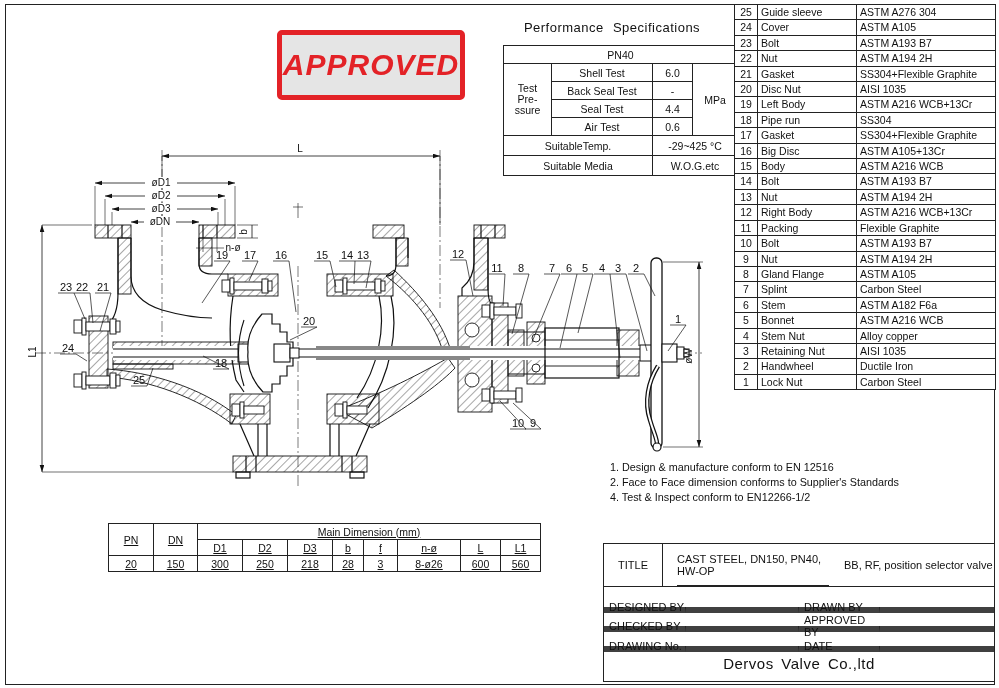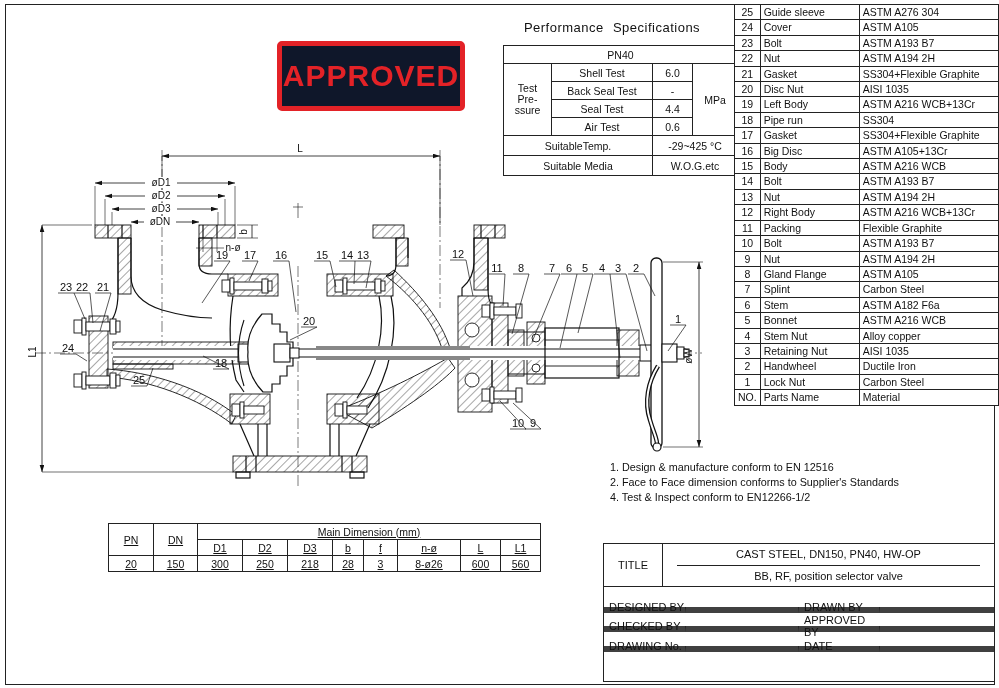--- a/index.html
+++ b/index.html
@@ -2,22 +2,22 @@
 <html><head>
 <meta charset="utf-8">
 <style>
   html,body{margin:0;padding:0;background:#fff;}
   .page{position:relative;width:999px;height:688px;background:#fff;overflow:hidden;
         font-family:"Liberation Sans",sans-serif;color:#111;}
   .abs{position:absolute;}
   .frame{left:5px;top:4px;width:988px;height:679px;border:1.3px solid #222;}
 
   
-  .stamp{left:277px;top:41px;width:178px;height:60px;border:5px solid #e32227;border-radius:5px;
-         display:flex;align-items:center;justify-content:center;background:#0f172a;}
+  .stamp{left:277px;top:30px;width:178px;height:60px;border:5px solid #e32227;border-radius:5px;
+         display:flex;align-items:center;justify-content:center;background:#e5e5e5;font-style:italic;}
   .stamp span{color:#e32227;font-size:30px;font-weight:800;letter-spacing:1px;}
 
   
   table{border-collapse:collapse;table-layout:fixed;background:#fff;}
   td,th{border:1px solid #222;font-weight:normal;padding:0 3px;overflow:hidden;white-space:nowrap;}
 
   
   .perf-title{left:506px;top:20px;width:212px;text-align:center;font-size:13px;letter-spacing:.5px;word-spacing:5px;}
   .perf{left:503px;top:45px;}
   .perf td{font-size:10.5px;text-align:center;height:17px;}
@@ -31,21 +31,21 @@
   
   .tech{left:602px;top:460px;width:392px;font-size:10.8px;}
   .tech .t{text-align:center;margin-bottom:2px;}
   .tech .item{line-height:15px;padding-left:8px;white-space:nowrap;}
 
   
   .tblock{left:603px;top:543px;width:392px;height:139px;border:1.3px solid #222;box-sizing:border-box;
           font-size:11px;}
   .tb-row1{display:flex;height:42px;border-bottom:1px solid #222;}
   .tb-title-cell{width:58px;border-right:1px solid #222;display:flex;align-items:center;justify-content:center;text-align:center;}
-  .tb-title-right{flex:1;display:flex;flex-direction:column;text-align:right;}
+  .tb-title-right{flex:1;display:flex;flex-direction:row;}
   .tb-line1{flex:1;display:flex;align-items:center;justify-content:center;margin:0 14px;border-bottom:1px solid #222;}
   .tb-line2{flex:1;display:flex;align-items:center;justify-content:center;}
   .tb-grid{display:grid;grid-template-columns:82px 113px 81px 114px;grid-auto-rows:19.3px;}
   .tb-grid>div{border-right:1px solid #222;border-bottom:6px solid #404040;display:flex;align-items:center;padding-left:5px;margin-top:20px;}
   .tb-grid>div:nth-child(4n){border-right:none;}
   .tb-company{height:38px;display:flex;align-items:center;justify-content:center;font-size:15px;letter-spacing:.5px;word-spacing:3px;}
 
   
   .dim{left:108px;top:523px;text-decoration:underline;}
   .dim td{font-size:10.5px;text-align:center;height:15px;}
@@ -471,25 +471,20 @@
         <tr>
           <td class="no">2</td>
           <td class="">Handwheel</td>
           <td class="">Ductile Iron</td>
         </tr>
         <tr>
           <td class="no">1</td>
           <td class="">Lock Nut</td>
           <td class="">Carbon Steel</td>
         </tr>
-        <tr>
-          <td class="no">NO.</td>
-          <td class="">Parts Name</td>
-          <td class="">Material</td>
-        </tr>
       </tbody>
 </table>
 
 <div class="abs tech">
   <div id="tech-items">
         <div class="item">1. Design &amp; manufacture conform to EN 12516</div>
         <div class="item">2. Face to Face dimension conforms to Supplier's Standards</div>
         <div class="item">4. Test &amp; Inspect conform to EN12266-1/2</div>
       </div>
 </div>
@@ -509,20 +504,21 @@
     <div></div>
     <div>CHECKED BY</div>
     <div></div>
     <div>APPROVED BY</div>
     <div></div>
     <div>DRAWING No.</div>
     <div></div>
     <div>DATE</div>
     <div></div>
   </div>
+  <div class="tb-company">Dervos Valve Co.,ltd</div>
 </div>
 
 <table class="abs dim">
   <colgroup>
     <col style="width:45px">
         <col style="width:44px">
         <col style="width:45px">
         <col style="width:45px">
         <col style="width:45px">
     <col style="width:31px">

